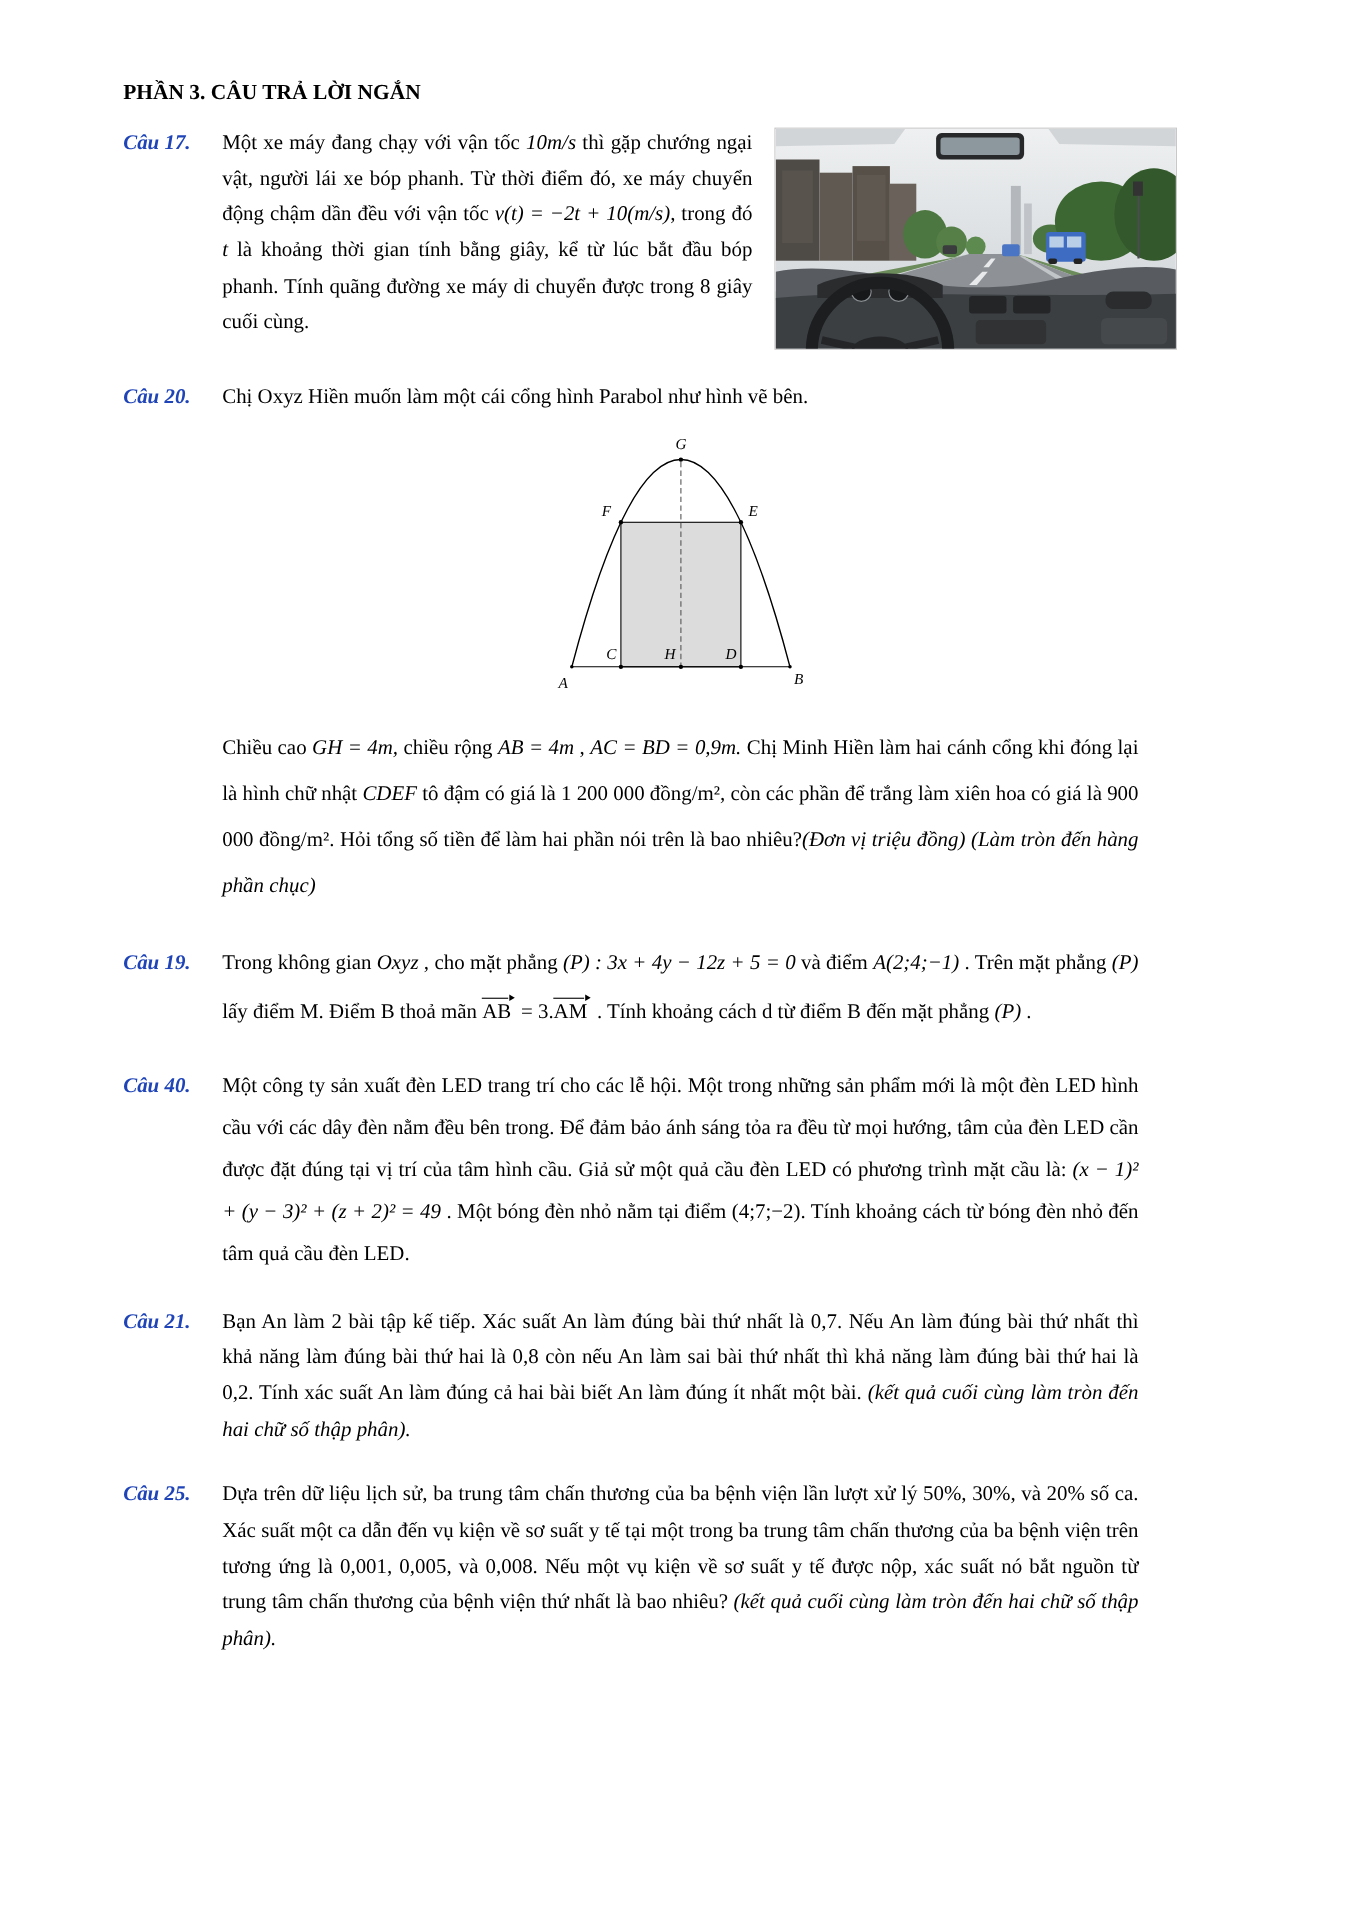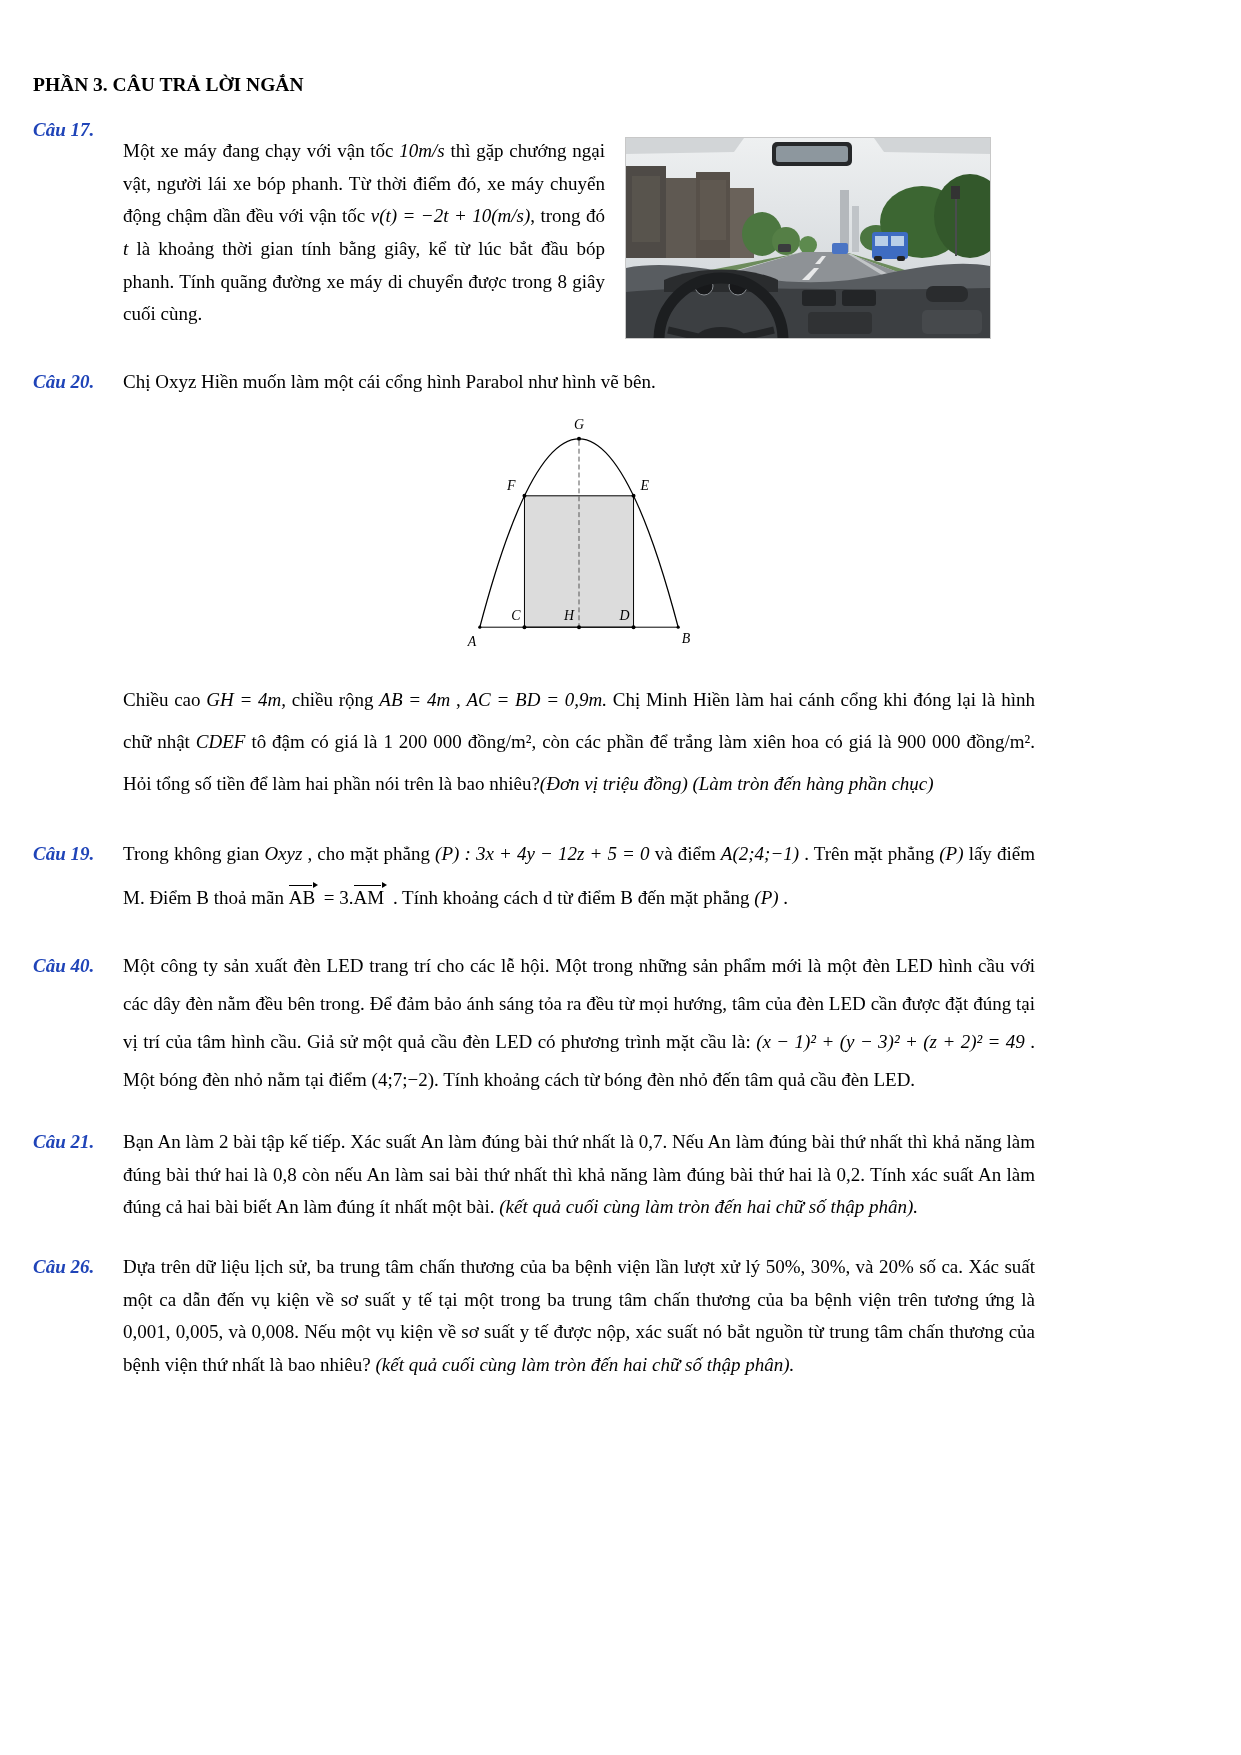--- a/index.html
+++ b/index.html
@@ -3,21 +3,21 @@
 <meta charset="utf-8">
 <style>
   :root { --accent: #1f44b8; }
   html, body { margin: 0; padding: 0; }
   body {
     width: 1241px; height: 1755px; overflow: hidden;
     background: #ffffff; color: #000;
     font-family: "Liberation Serif", serif;
     font-size: 19px;
   }
-  .page { padding: 74px 206px 0 33px; }
+  .page { padding: 74px 206px 0 112px; }
   .section-title {
     font-size: 19.5px; font-weight: bold; margin: 0 0 18px 0;
   }
   .question { display: flex; align-items: flex-start; margin-bottom: 27px; }
   .q-label {
     flex: 0 0 90px; font-weight: bold; color: var(--accent);
     line-height: 1.72;
     font-style: italic;
   }
   .q-body { flex: 1; text-align: justify; line-height: 1.72; }
@@ -29,21 +29,21 @@
   .seg-vec::after {
     content: ""; position: absolute; left: 0; right: 3px; top: -2px;
     border-top: 1.3px solid #000;
   }
   .seg-vec::before {
     content: ""; position: absolute; right: -3px; top: -5px;
     border-top: 3px solid transparent; border-bottom: 3px solid transparent;
     border-left: 5px solid #000;
   }
   
-  .q17-flex { display: flex; gap: 20px; margin-top: 21px; }
+  .q17-flex { display: flex; gap: 20px; }
   .q17-text { width: 482px; flex: none; }
   .q17-photo {
     flex: none; width: 364px; height: 200px; margin-top: 2px;
     border: 1px solid #c8c8c8; overflow: hidden;
   }
   
   .q18-intro { margin-bottom: 4px; }
   .figure-wrap { text-align: center; margin: 8px 0 12px 0; }
   .fig-label {
     font-family: "Liberation Serif", serif; font-style: italic; font-size: 14px;
@@ -197,20 +197,20 @@
   </section>
 
   <section class="question q21">
     <div class="q-label">Câu 21.</div>
     <div class="q-body">
       <p><span class="seg-plain">Bạn An làm 2 bài tập kế tiếp. Xác suất An làm đúng bài thứ nhất là 0,7. Nếu An làm đúng bài thứ nhất thì khả năng làm đúng bài thứ hai là 0,8 còn nếu An làm sai bài thứ nhất thì khả năng làm đúng bài thứ hai là 0,2. Tính xác suất An làm đúng cả hai bài biết An làm đúng ít nhất một bài. </span><span class="seg-italic">(kết quả cuối cùng làm tròn đến hai chữ số thập phân).</span></p>
     </div>
   </section>
 
   <section class="question q22">
-    <div class="q-label">Câu 26.</div>
+    <div class="q-label">Câu 25.</div>
     <div class="q-body">
       <p><span class="seg-plain">Dựa trên dữ liệu lịch sử, ba trung tâm chấn thương của ba bệnh viện lần lượt xử lý 50%, 30%, và 20% số ca. Xác suất một ca dẫn đến vụ kiện về sơ suất y tế tại một trong ba trung tâm chấn thương của ba bệnh viện trên tương ứng là 0,001, 0,005, và 0,008. Nếu một vụ kiện về sơ suất y tế được nộp, xác suất nó bắt nguồn từ trung tâm chấn thương của bệnh viện thứ nhất là bao nhiêu? </span><span class="seg-italic">(kết quả cuối cùng làm tròn đến hai chữ số thập phân).</span></p>
     </div>
   </section>
 
 
 </div>
 
 </body></html>

